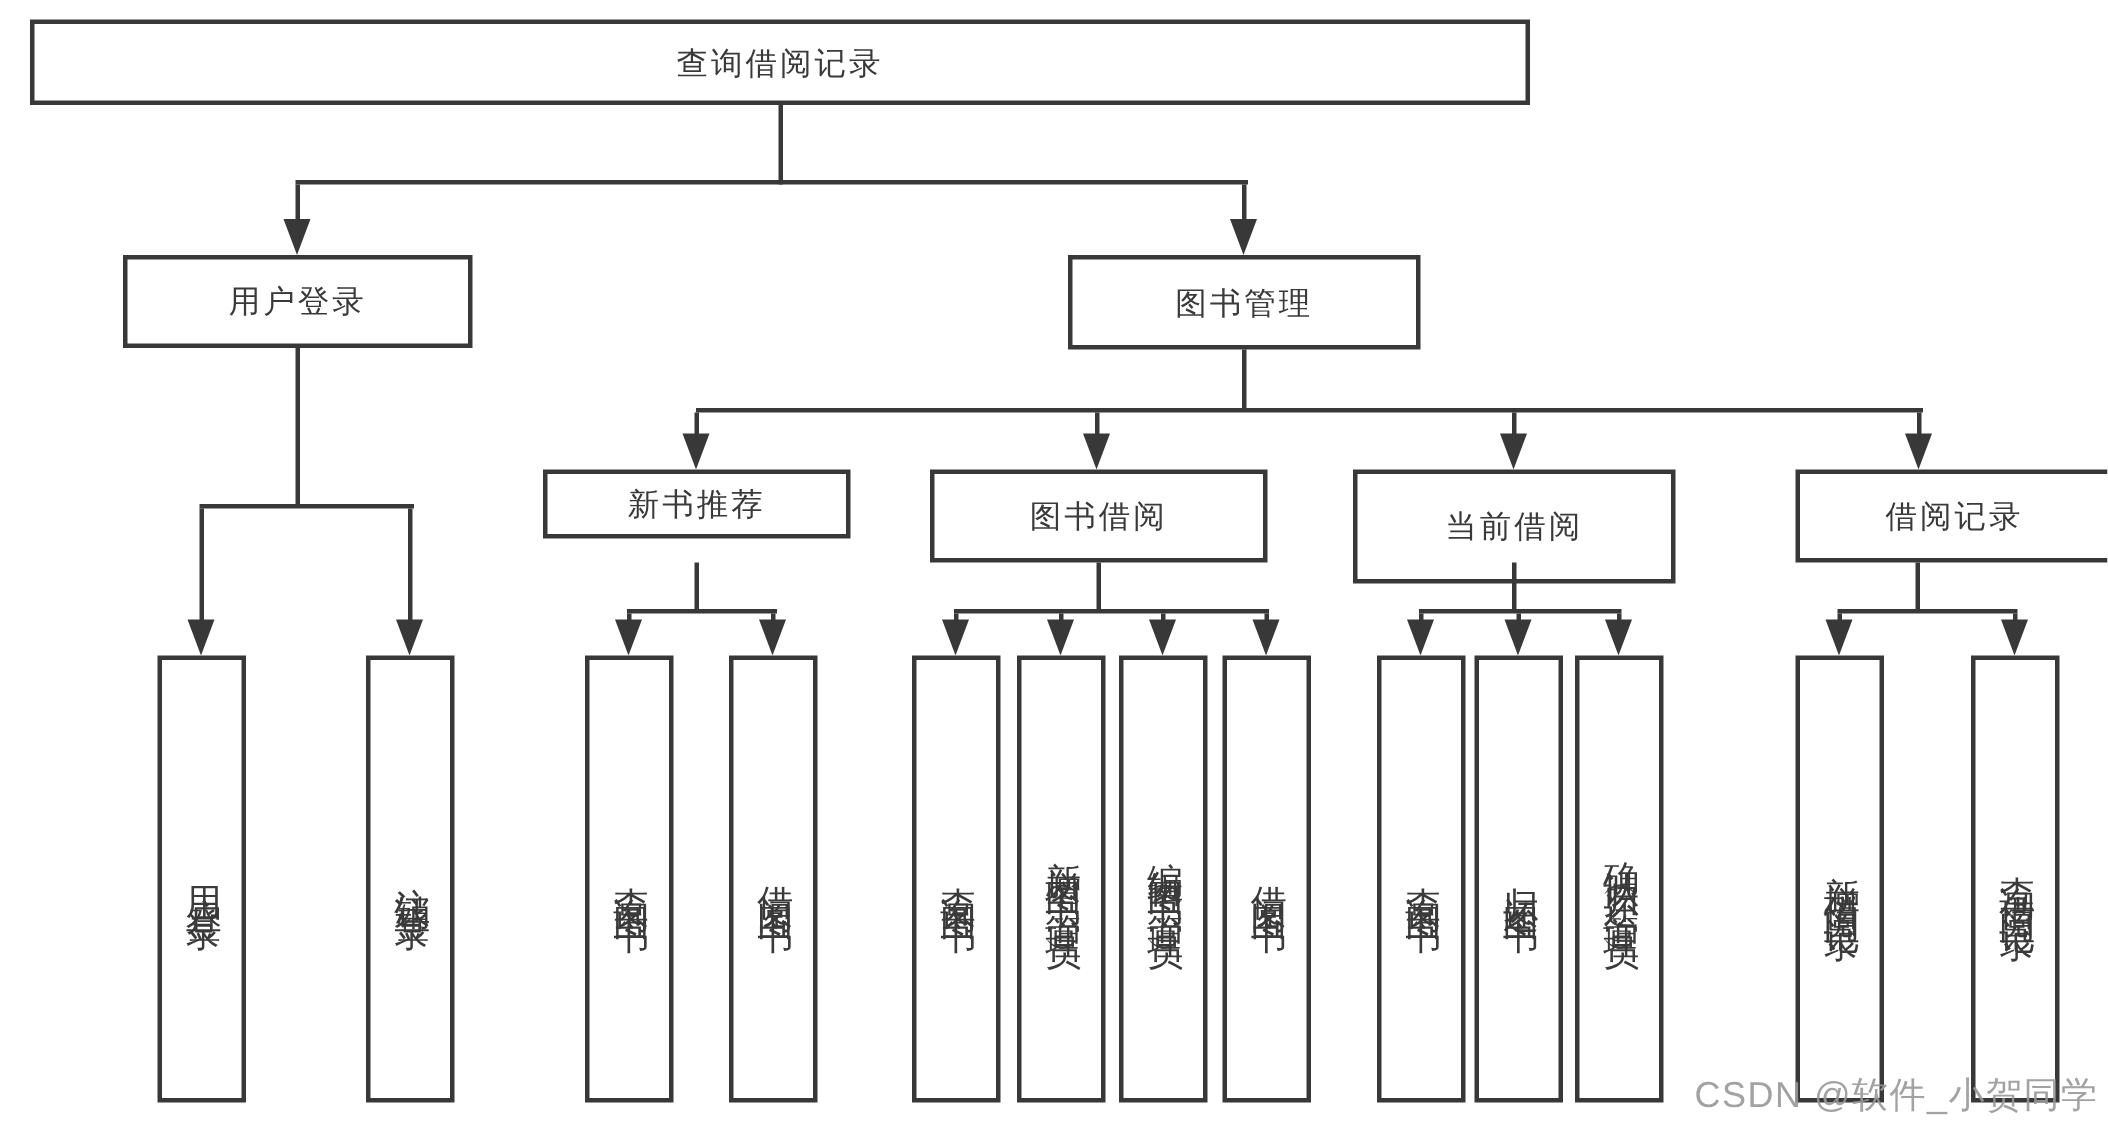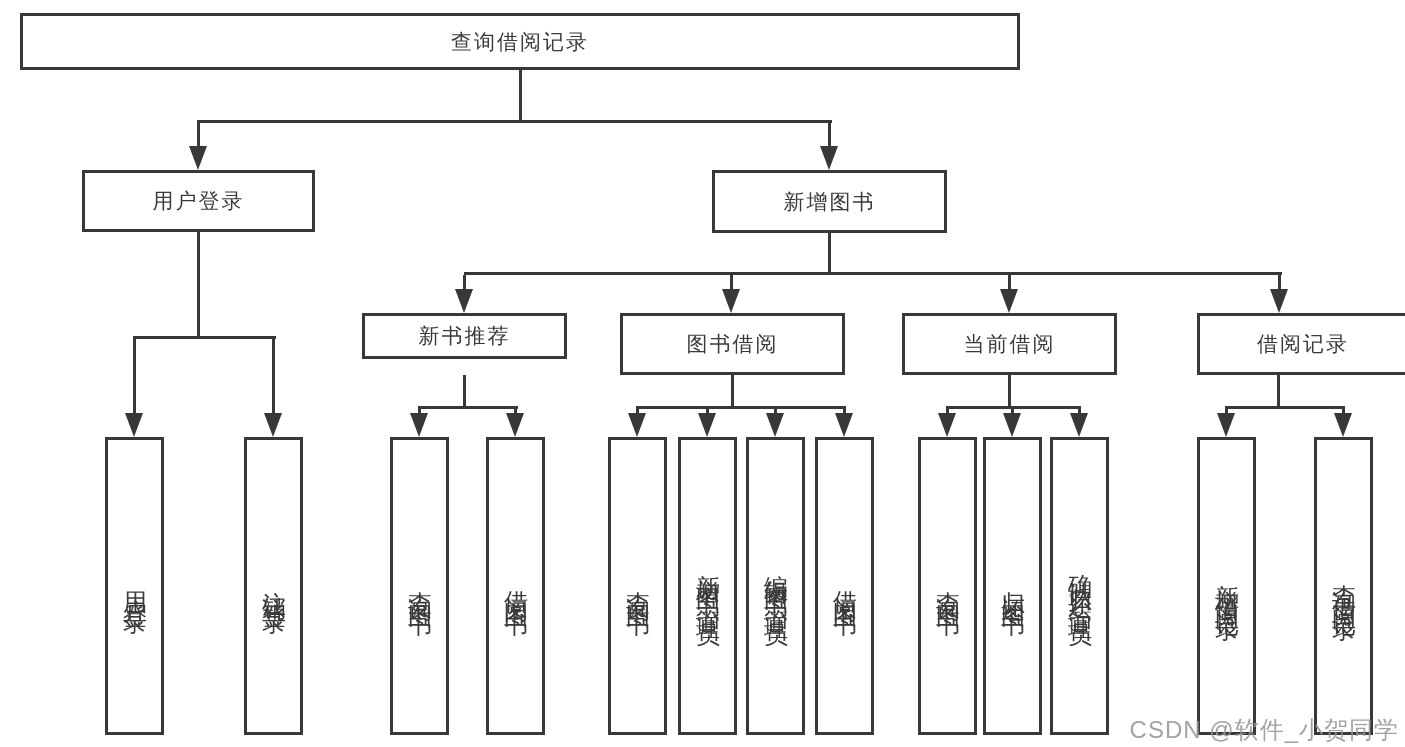--- a/index.html
+++ b/index.html
@@ -103,42 +103,42 @@
 
   <div class="vline" style="left:519px; top:69px; height:54px;"></div>
   <div class="hline" style="left:197px; top:120px; width:635px;"></div>
   <div class="arrow" style="left:189px; top:123px; height:47px;"></div>
   <div class="arrow" style="left:820px; top:123px; height:47px;"></div>
 
   <div class="node" style="left:82px; top:170px; width:233px; height:62px;">
     <span>用户登录</span>
   </div>
   <div class="node" style="left:712px; top:170px; width:235px; height:63px;">
-    <span>新增图书</span>
+    <span>图书管理</span>
   </div>
 
   <div class="vline" style="left:197px; top:232px; height:104px;"></div>
   <div class="hline" style="left:133px; top:336px; width:143px;"></div>
   <div class="arrow" style="left:125px; top:339px; height:98px;"></div>
   <div class="arrow" style="left:264px; top:339px; height:98px;"></div>
 
   <div class="vline" style="left:828px; top:233px; height:39px;"></div>
   <div class="hline" style="left:464px; top:272px; width:818px;"></div>
   <div class="arrow" style="left:455px; top:275px; height:38px;"></div>
   <div class="arrow" style="left:722px; top:275px; height:38px;"></div>
   <div class="arrow" style="left:1000px; top:275px; height:38px;"></div>
   <div class="arrow" style="left:1270px; top:275px; height:38px;"></div>
 
   <div class="node" style="left:362px; top:313px; width:205px; height:46px;">
     <span>新书推荐</span>
   </div>
   <div class="node" style="left:620px; top:313px; width:225px; height:62px;">
     <span>图书借阅</span>
   </div>
-  <div class="node" style="left:902px; top:313px; width:215px; height:62px;text-align:right;">
+  <div class="node" style="left:902px; top:313px; width:215px; height:76px;text-align:right;">
     <span>当前借阅</span>
   </div>
   <div class="node" style="left:1173px; top:313px; width:212px; height:62px;margin-left:24px;">
     <span>借阅记录</span>
   </div>
 
   <div class="vline" style="left:463px; top:375px; height:31px;"></div>
   <div class="hline" style="left:418px; top:406px; width:100px;"></div>
   <div class="arrow" style="left:410px; top:409px; height:28px;"></div>
   <div class="arrow" style="left:506px; top:409px; height:28px;"></div>

